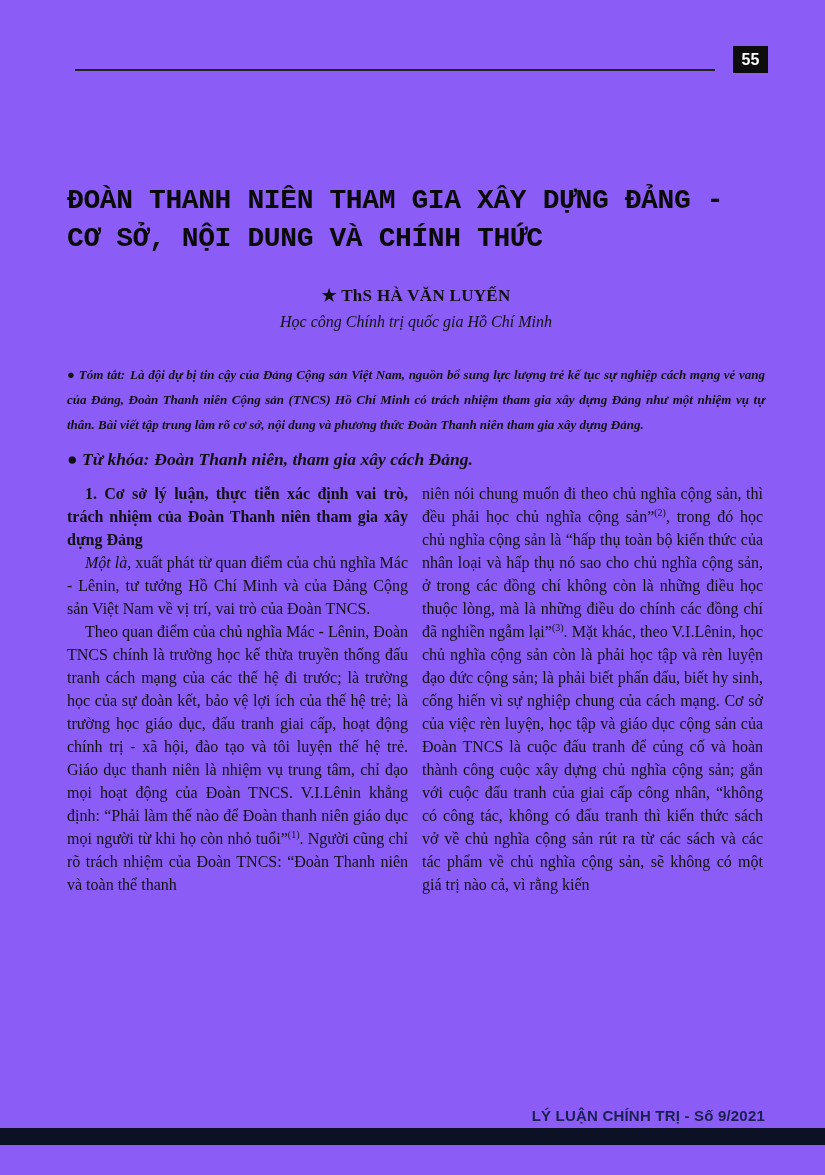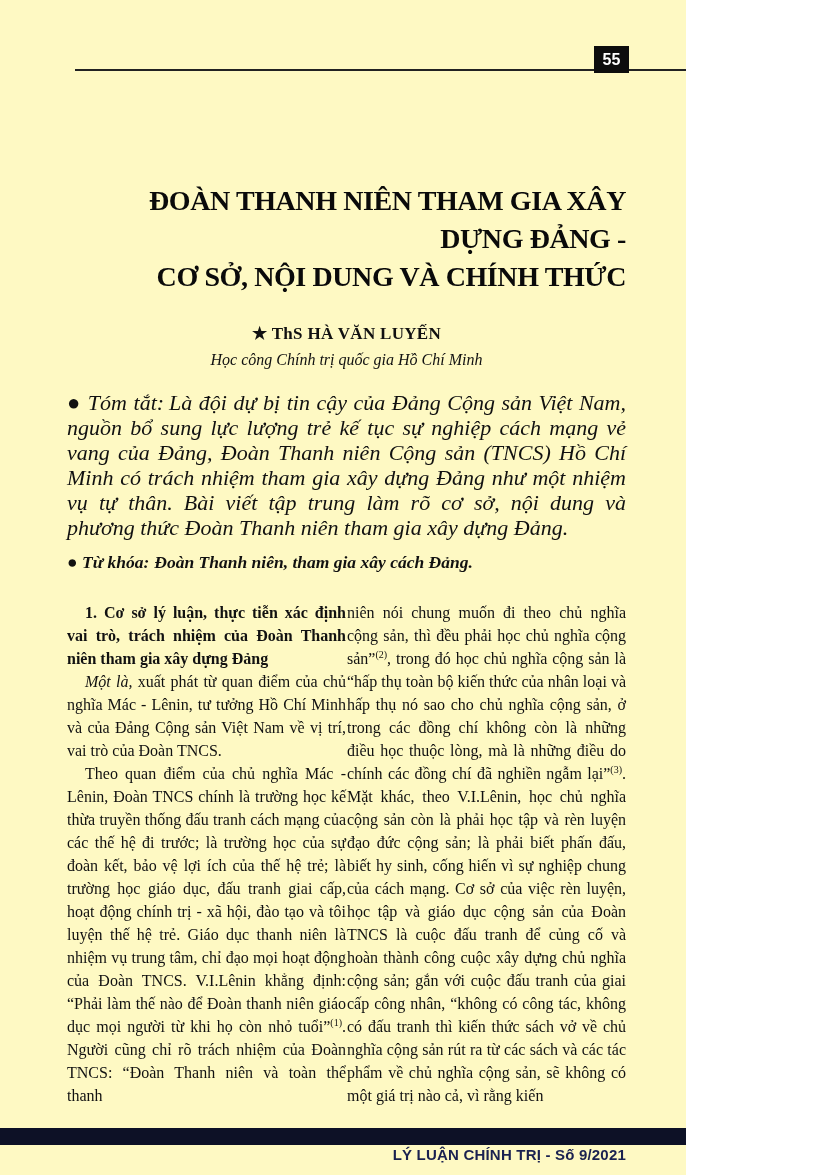--- a/index.html
+++ b/index.html
@@ -2,51 +2,51 @@
 <html style="--text: #111111; --badge-bg: #0d0d0d; --badge-text: #ffffff; --rule: #222222; --footer-text: #1a2150; --bottom-bar: #0d1126;"><head>
 <meta charset="utf-8">
 <style>
   :root{
     --text:#111111; --badge-bg:#0d0d0d; --badge-text:#ffffff;
     --rule:#222222; --footer-text:#1a2150; --bottom-bar:#0d1126;
   }
   *{box-sizing:border-box; margin:0; padding:0;}
   html,body{width:825px; height:1175px;}
   body{background:#ffffff; font-family:"Liberation Serif", serif; color:var(--text);}
-  .page{position:relative; width:686px; height:1175px; background:#fef9c3; overflow:hidden;}
+  .page{position:relative; width:825px; height:1175px; background:#8b5cf6; overflow:hidden;}
 
   .top-rule{position:absolute; top:69px; left:75px; width:640px; height:2px; background:var(--rule);}
   .page-badge{position:absolute; top:46px; right:57px; width:35px; height:27px;
     background:var(--badge-bg); color:var(--badge-text);
     display:flex; align-items:center; justify-content:center;
     font-family:"Liberation Sans", sans-serif; font-weight:bold; font-size:16px;}
 
   .content{padding:182px 60px 0 67px;}
 
-  .title{font-family:Liberation Serif, serif; font-weight:bold; text-align:right;
+  .title{font-family:Liberation Mono, monospace; font-weight:bold; text-align:left;
     font-size:28px; line-height:38px; letter-spacing:-0.4px; color:#0a0a0a;}
   .title-line{display:block;}
 
   .author{text-align:center; font-weight:bold; font-size:17px; margin-top:27px; letter-spacing:0.3px;font-family:Liberation Serif, serif;}
   .affiliation{text-align:center; font-style:italic; font-size:16px; margin-top:7px;}
 
-  .abstract{margin-top:21px; font-weight:normal; font-style:italic; font-size:22px;
+  .abstract{margin-top:31px; font-weight:bold; font-style:italic; font-size:13px;
     line-height:25px; text-align:justify;}
   .keywords{margin-top:10px; font-weight:bold; font-style:italic; font-size:17.5px; line-height:25px;}
   .ab-label{margin-right:5px;}
 
-  .columns{margin-top:26px; display:flex; gap:1px;}
+  .columns{margin-top:10px; display:flex; gap:14px;}
   .col{width:341px; font-size:16px; line-height:23px; text-align:justify;}
   .para{text-indent:18px;}
   .para.bold{font-weight:bold;}
   .para.no-indent{text-indent:0;}
   .para sup{font-size:10px; line-height:0; vertical-align:super;}
   .para em{}
 
-  .footer{position:absolute; top:1146px; right:60px;
+  .footer{position:absolute; top:1107px; right:60px;
     font-family:"Liberation Sans", sans-serif; font-weight:bold; font-size:15px;
     color:var(--footer-text); letter-spacing:0.2px;}
   .bottom-bar{position:absolute; top:1128px; left:0; width:825px; height:17px; background:var(--bottom-bar);}
 </style>
 </head>
 <body>
 
 <div class="page">
 
   <div class="top-rule"></div>

